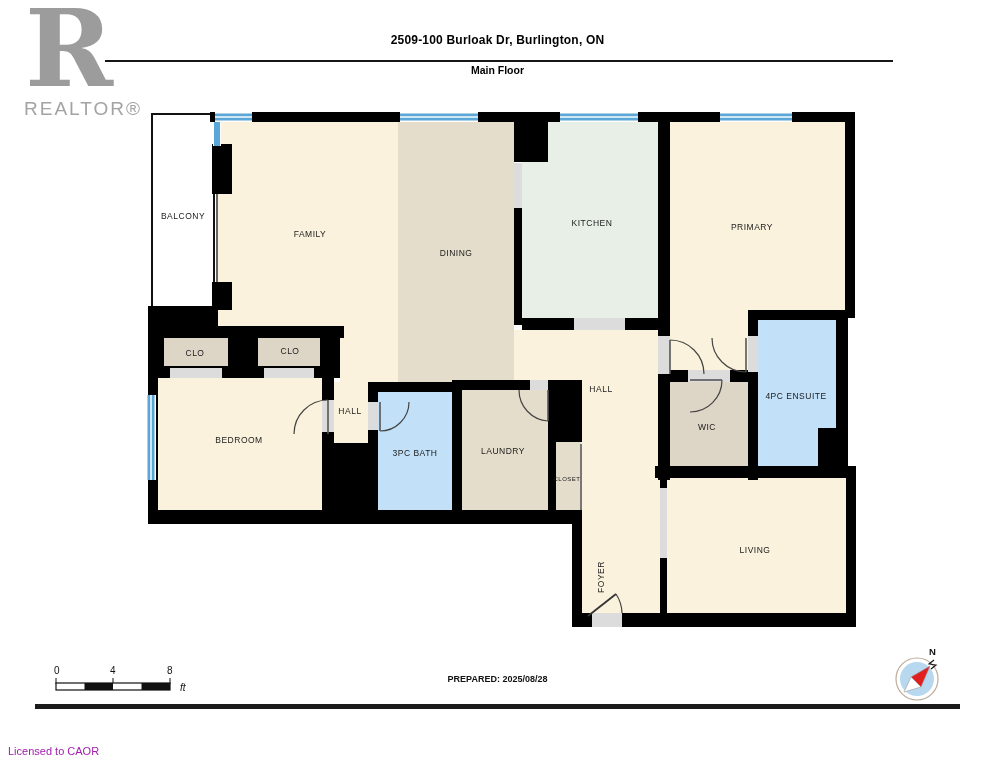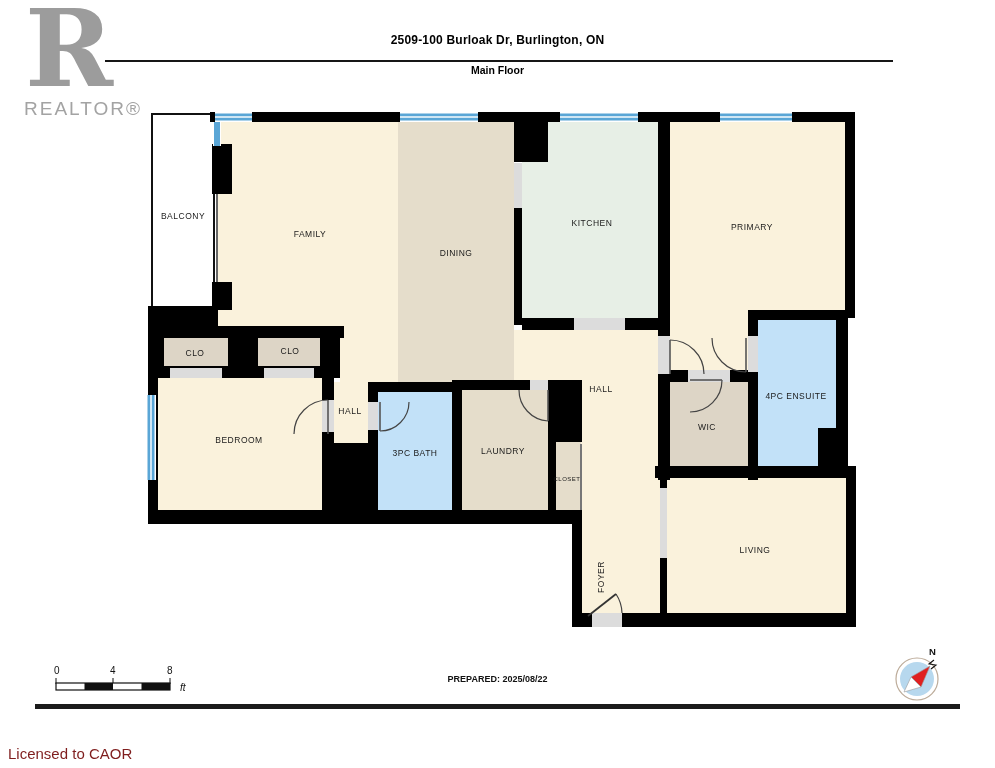--- a/index.html
+++ b/index.html
@@ -13,21 +13,21 @@
   .logo{top:0px;left:24px;width:90px;text-align:center;color:#9c9c9c;}
   .logo-r{font-family:"DejaVu Serif",serif;font-weight:bold;font-size:106px;line-height:98px;color:#9c9c9c;}
   .logo-word{font-size:19px;letter-spacing:2px;color:#a3a3a3;margin-top:0;text-align:left;}
   .plan-svg{top:0;left:0;}
   .scale-num{font-size:10px;color:#111;}
   .n0{top:665px;left:54px;} .n4{top:665px;left:110px;} .n8{top:665px;left:167px;}
   .ft{top:682px;left:180px;font-size:10px;color:#111;font-style:italic;}
   .prepared{top:674px;left:0;right:0;text-align:center;font-size:9px;font-weight:bold;color:#111;}
   .bottom-rule{top:704px;left:35px;width:925px;height:5px;background:#1b1b1b;}
   .disclaimer{top:714px;left:35px;width:930px;font-size:8.8px;color:#101010;}
-  .licensed{top:745px;left:8px;font-size:15px;color:#7f1d1d;font-weight:normal;}
+  .licensed{top:745px;left:8px;font-size:11px;color:#a21caf;font-weight:normal;}
   .compass-n{top:646px;left:929px;font-size:9.5px;font-weight:bold;color:#111;}
 </style>
 </head>
 <body>
 
 <div class="stage">
 
   <div class="abs logo">
     <div class="logo-r">R</div>
     <div class="logo-word">REALTOR®</div>
@@ -211,21 +211,21 @@
   <span class="abs ft">ft</span>
   <svg class="abs" style="top:678px;left:55px;" width="120" height="14">
     <line x1="1" y1="0" x2="1" y2="6" stroke="#111" stroke-width="1"></line>
     <line x1="58" y1="0" x2="58" y2="6" stroke="#111" stroke-width="1"></line>
     <line x1="115" y1="0" x2="115" y2="6" stroke="#111" stroke-width="1"></line>
     <rect x="1" y="5" width="114" height="7" fill="#ffffff" stroke="#111" stroke-width="1.2"></rect>
     <rect x="29.5" y="5" width="28.5" height="7" fill="#111"></rect>
     <rect x="86.5" y="5" width="28.5" height="7" fill="#111"></rect>
   </svg>
 
-  <div class="abs prepared">PREPARED: 2025/08/22</div>
+  <div class="abs prepared">PREPARED: 2025/08/28</div>
 
   <svg class="abs" style="top:650px;left:890px;" width="60" height="56">
     <circle cx="27" cy="29" r="21" fill="#ffffff" stroke="#bcab99" stroke-width="1.2"></circle>
     <circle cx="27" cy="29" r="17" fill="#b7d8ee"></circle>
     <polygon points="40,16 21,27 31,37" fill="#e02020" stroke="#9a9a9a" stroke-width="0.6"></polygon>
     <polygon points="14,42 21,27 31,37" fill="#ffffff" stroke="#9a9a9a" stroke-width="0.6"></polygon>
     <path d="M44,10 l-5,4 7,1 -5,4" fill="none" stroke="#111" stroke-width="1.1"></path>
   </svg>
   <span class="abs compass-n">N</span>
 

